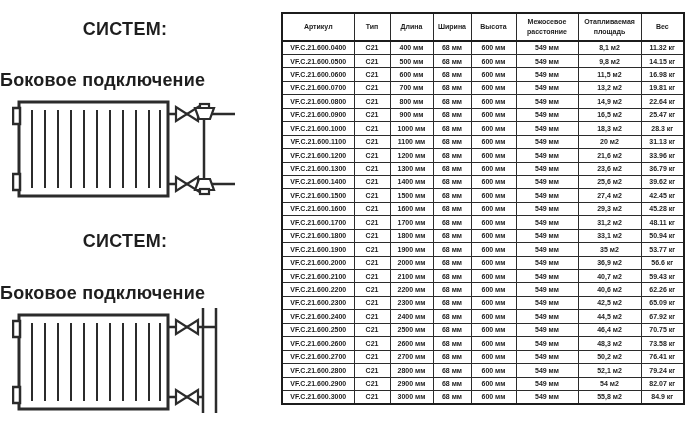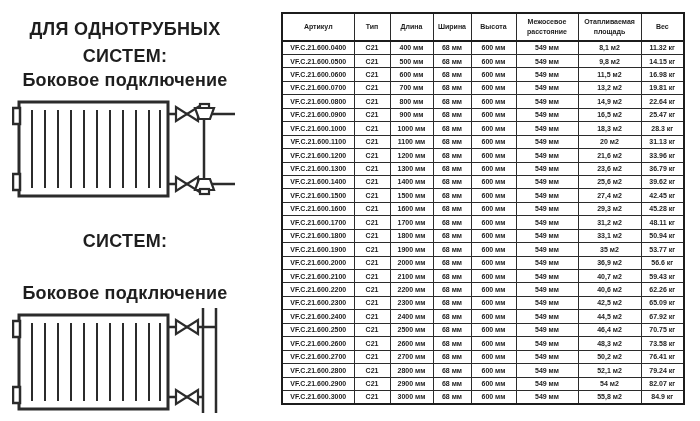--- a/index.html
+++ b/index.html
@@ -10,21 +10,21 @@
   }
   .canvas{position:absolute;inset:0;}
   
   .left-panel{position:absolute;left:0;top:0;width:280px;height:421px;}
   .sec-title{
     position:absolute;left:0;width:250px;text-align:center;
     font-weight:800;font-size:18px;line-height:27px;color:#1e1e1e;
     letter-spacing:.3px;
   }
   .sec-sub{
-    position:absolute;left:0;width:250px;text-align:center;
+    position:absolute;left:0;width:250px;text-align:left;
     font-weight:800;font-size:18px;color:#1e1e1e;letter-spacing:.2px;
   }
   .diagram{position:absolute;left:12px;}
   
   .spec-table{
     position:absolute;left:281px;top:12px;width:402px;
     border-collapse:collapse;table-layout:fixed;
     font-size:7px;font-weight:700;color:#1c1c1c;
   }
   .spec-table th,.spec-table td{
@@ -45,21 +45,20 @@
   svg .ln{stroke:#2b2b2b;fill:none;}
 </style>
 </head>
 <body>
 
 <div class="canvas">
 
   <div class="left-panel">
 
     <div class="sec-title" style="top:16px;">
-      <div>ДЛЯ ОДНОТРУБНЫХ</div>
       <div>СИСТЕМ:</div>
     </div>
     <div class="sec-sub" style="top:70px;">Боковое подключение</div>
 
     <svg class="diagram" style="top:96px;" width="225" height="106" viewBox="0 0 225 106">
 
       <line class="ln" x1="156" y1="18" x2="223" y2="18" stroke-width="2.5"></line>
       <line class="ln" x1="156" y1="88" x2="223" y2="88" stroke-width="2.5"></line>
       <line class="ln" x1="192" y1="22" x2="192" y2="84" stroke-width="2.5"></line>
 

